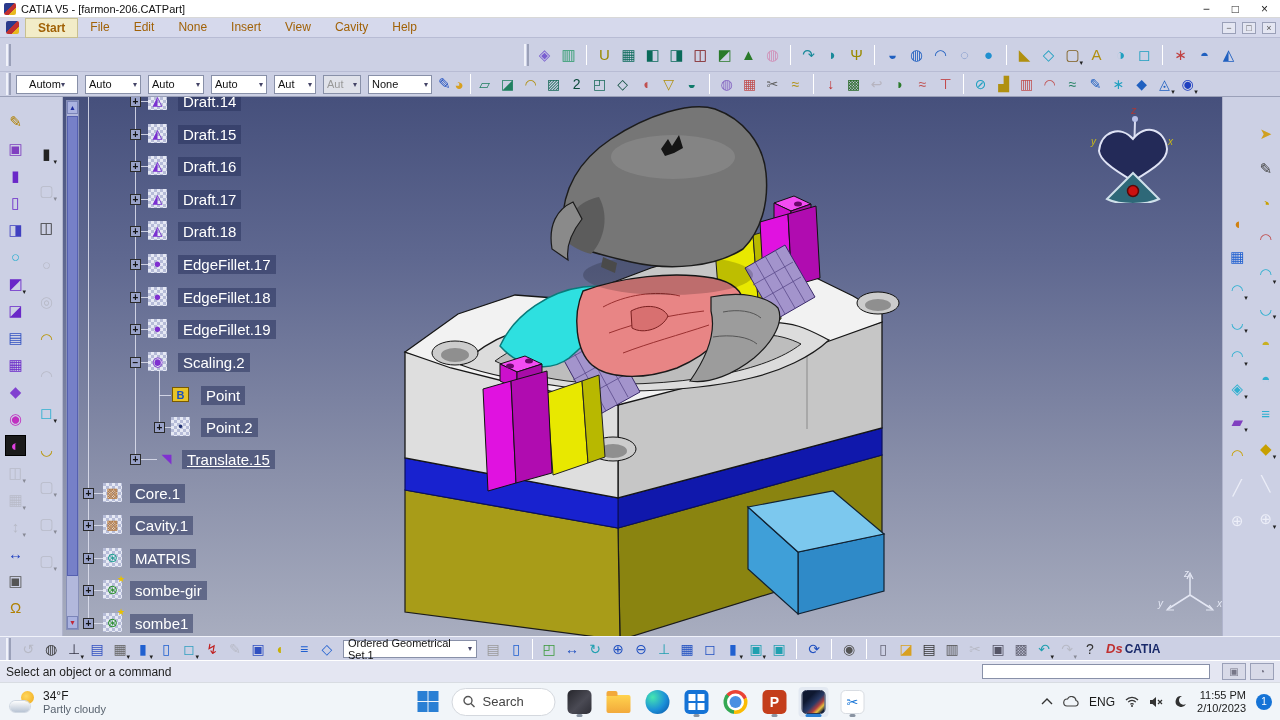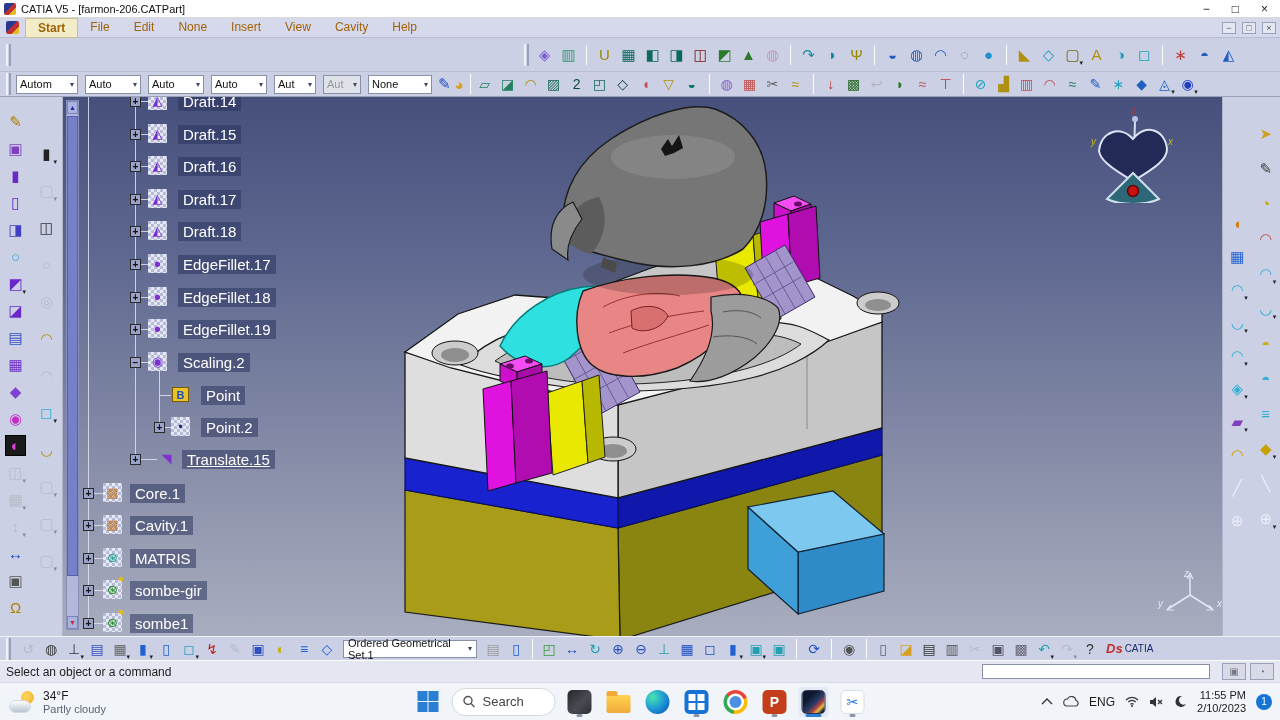--- a/index.html
+++ b/index.html
@@ -80,21 +80,21 @@
 
   .cube-ratio { width:17px; height:15px; background:#e8c428; border:1px solid #7a5a00; color:#1a50c0;
                 font-weight:bold; font-size:11px; text-align:center; line-height:14px; }
 
   
   .bottom { height:24px; border-top:1px solid #f0f2fa; padding-left:6px; gap:2px; }
   .setdrop { width:134px; height:18px; background:#fff; border:1px solid #8890a8; font-size:11px; color:#111;
              display:flex; align-items:center; justify-content:space-between; padding:0 4px; margin:0 4px; }
   .dslogo { margin-left:4px; display:flex; align-items:center; gap:2px; }
   .dslogo .ds { color:#c03030; font-style:italic; font-weight:bold; font-size:13px; }
-  .dslogo .ct { color:#1a2a6a; font-weight:normal; font-size:10px; }
+  .dslogo .ct { color:#1a2a6a; font-weight:bold; font-size:12px; }
 
   
   .statusbar { height:22px; background:#e4e6f2; border-top:1px solid #fff; display:flex; align-items:center; padding:0 6px; }
   .statusmsg { font-size:12px; color:#222; flex:1; }
   .statusbar input { width:228px; height:15px; border:1px solid #8890a8; background:#fff; margin-right:8px; font-size:11px; }
   .sbtn { width:24px; height:17px; border:1px solid #9aa0b8; background:#d8dae8; color:#778;
           font-size:10px; text-align:center; line-height:15px; margin-left:4px; }
 
   
   .taskbar { height:38px; background:#f1f5f9; border-top:1px solid #d8dce2; display:flex; align-items:center; position:relative; }
@@ -204,21 +204,21 @@
         <span class="sep"></span>
         <span class="tbi" style="color: rgb(192, 64, 64);">∗</span>
         <span class="tbi" style="color: rgb(32, 96, 192);">◓</span>
         <span class="tbi" style="color: rgb(32, 96, 192);">◭</span>
       </span>
   </div>
 
   <div class="tb row2">
     <span class="hdl"></span>
     <span class="strip">
-        <span class="drop" style="width: 62px;">
+        <span class="drop" style="width: 62px; justify-content: center;">
           <span>Autom</span>
           <span class="chev">▾</span>
         </span>
         <span class="drop" style="width: 56px;">
           <span>Auto</span>
           <span class="chev">▾</span>
         </span>
         <span class="drop" style="width: 56px;">
           <span>Auto</span>
           <span class="chev">▾</span>

